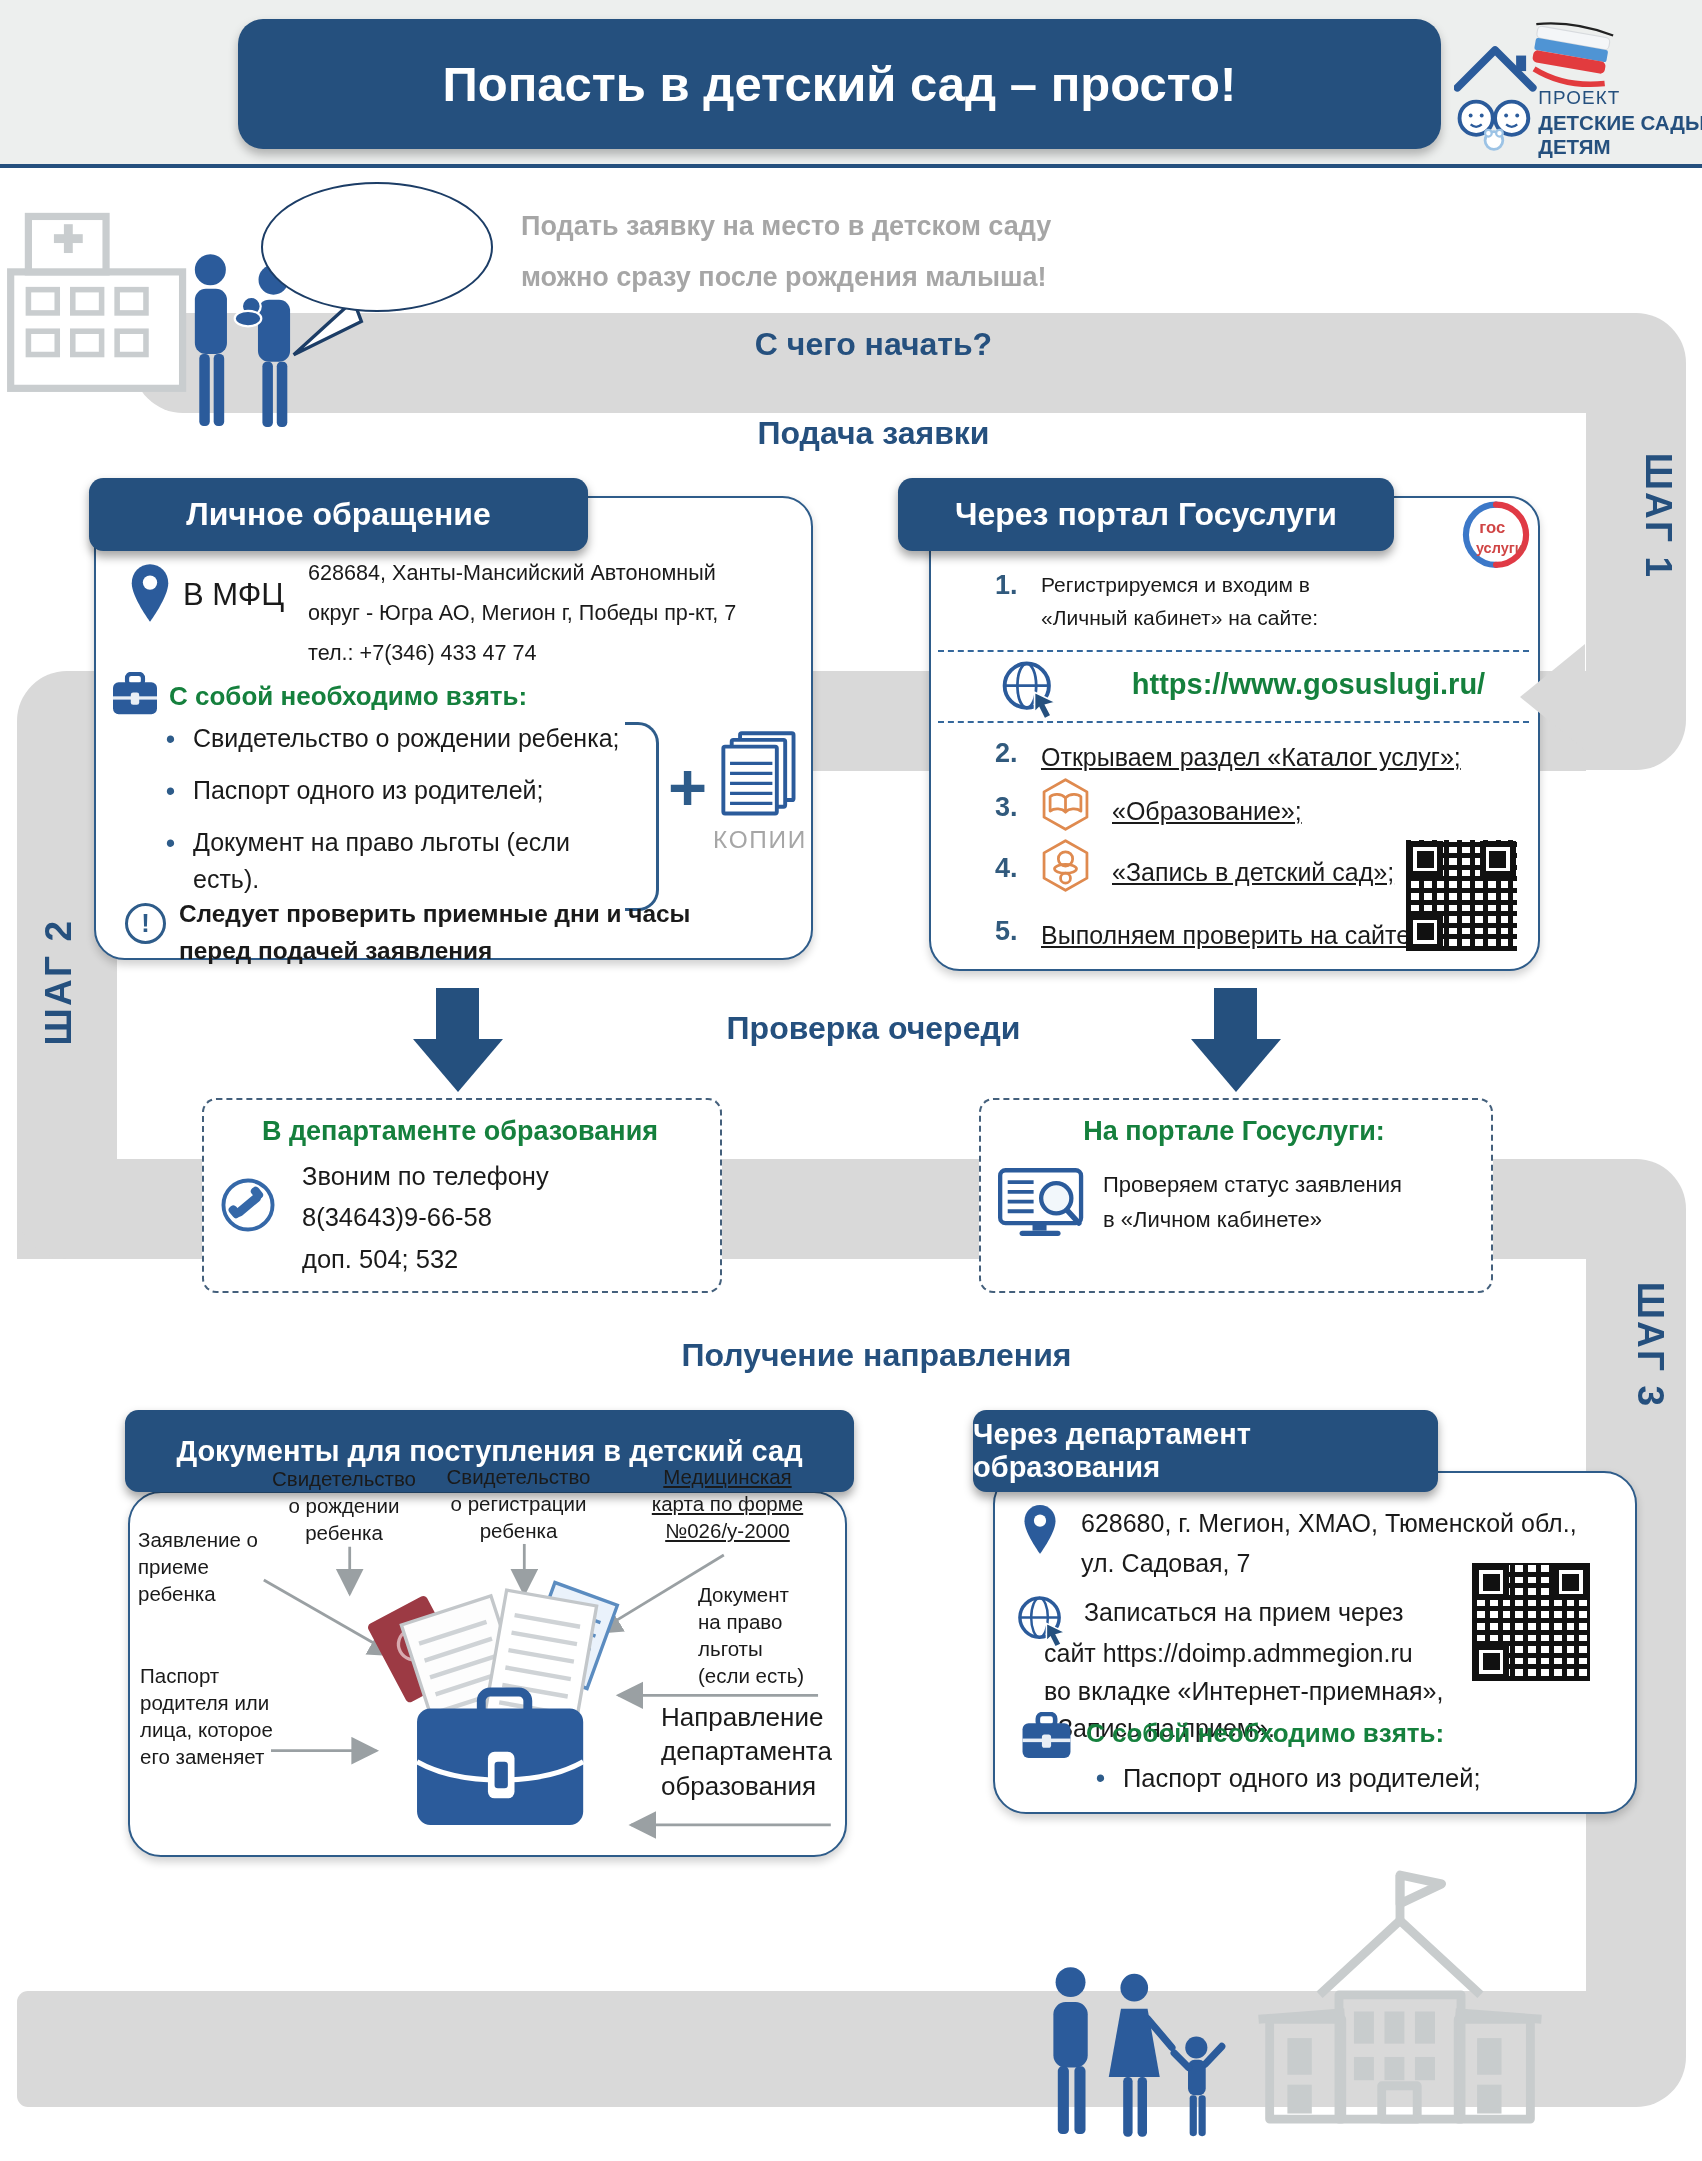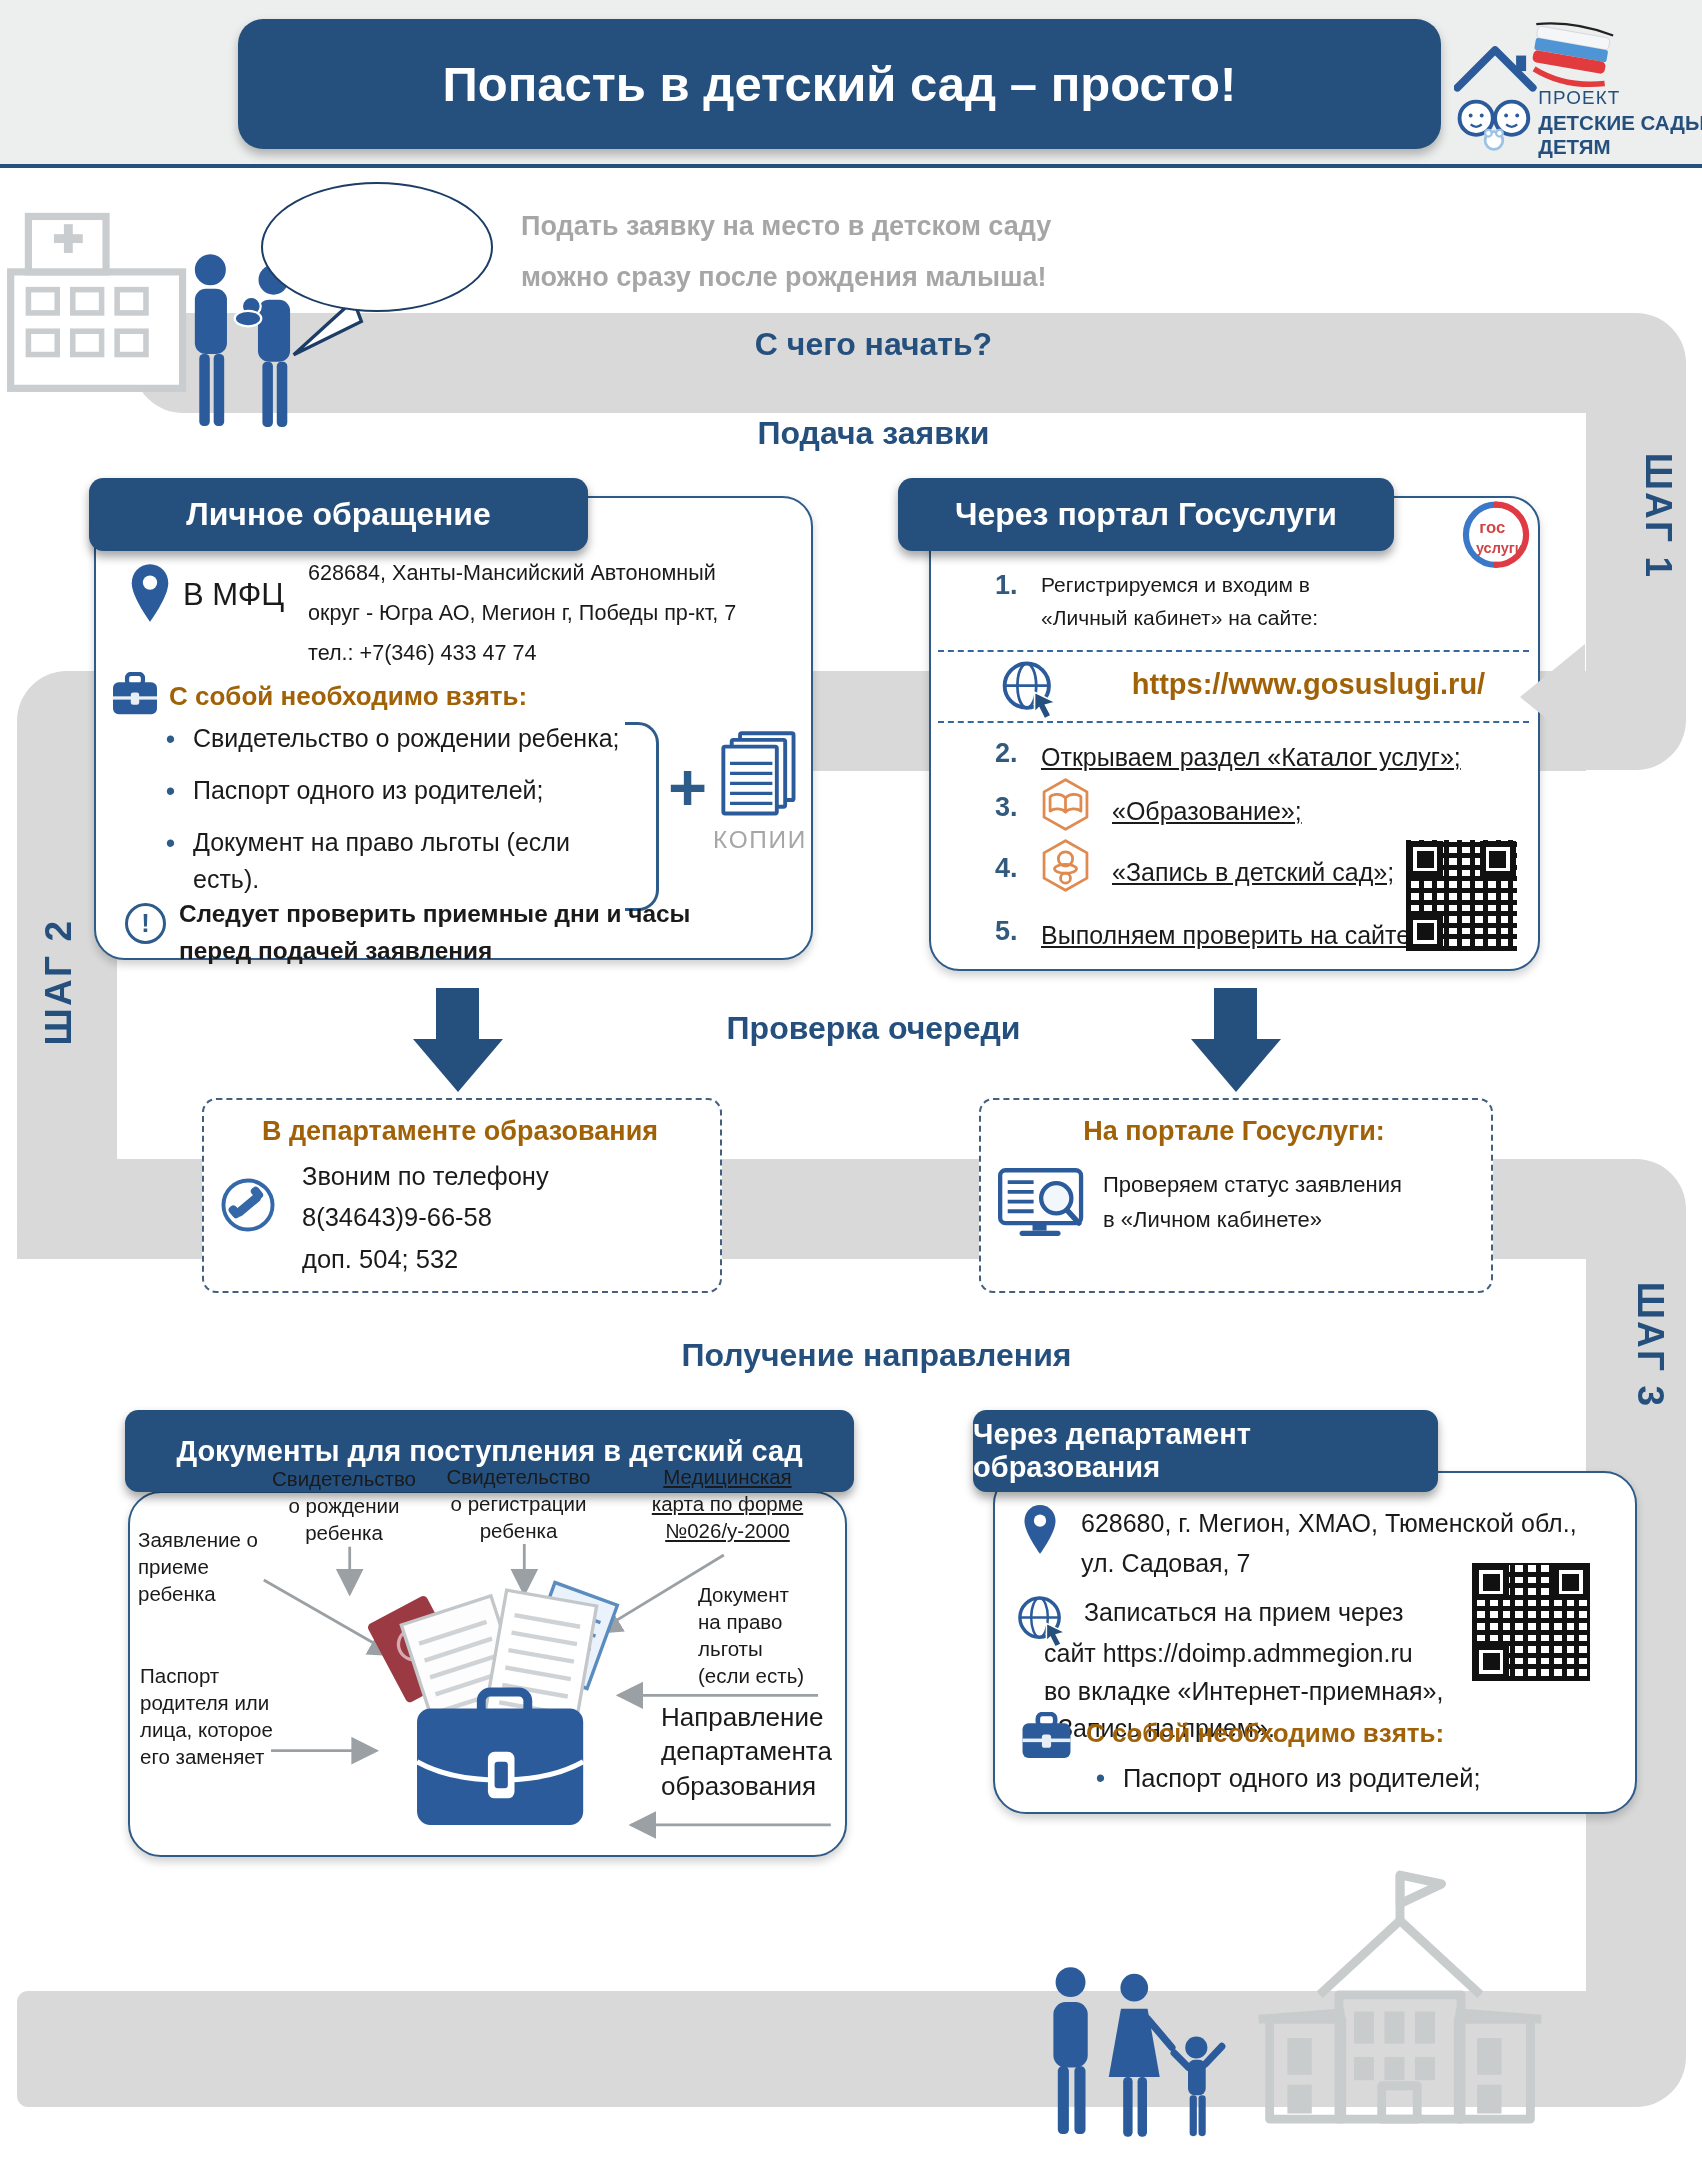--- a/index.html
+++ b/index.html
@@ -14,40 +14,40 @@
             color:#fff;font-size:49px;font-weight:bold;box-shadow:0 5.5px 10px rgba(0,0,0,.25);}
   .hdr{background:#25507e;border-radius:14.4px;color:#fff;font-weight:bold;display:flex;align-items:center;
        justify-content:center;box-shadow:0 5.5px 10px rgba(0,0,0,.35);}
   .box{background:#fff;border:2.2px solid #2e5c8a;border-radius:30.5px;box-shadow:0 4.4px 9px rgba(0,0,0,.18);}
   .dashbox{background:#fff;border:2.8px dashed #44607c;border-radius:14.4px;}
   .h-section{font-weight:bold;color:#25507e;font-size:32px;text-align:center;}
   .shag{color:#25507e;font-weight:bold;font-size:37px;letter-spacing:2.2px;text-align:center;line-height:100px;}
   .bubble{background:#fff;border:2.8px solid #1c3d66;border-radius:50%;}
   .bubbletext{color:#a6a6a6;font-weight:bold;font-size:27px;line-height:1.9;}
   .preline{white-space:pre-line;}
-  .red{color:#a16207;font-weight:bold;}
+  .red{color:#15803d;font-weight:bold;}
   .num{color:#315a7d;font-weight:bold;font-size:27px;}
   .t45{font-size:25px;line-height:1.5;text-decoration:underline;}
   .t46{font-size:21px;line-height:1.58;}
   .dash{height:0;border-top:2.2px dashed #35689c;}
   .blt{position:relative;padding-left:35px;font-size:25px;line-height:1.5;}
   .blt::before{content:"\2022";position:absolute;left:7.8px;top:-1.1px;color:#2e5c8a;font-size:27px;}
   .bracket{border:3.3px solid #2e5c8a;border-left:none;border-radius:0 21px 21px 0;}
   .plus{color:#2e5c8a;font-weight:bold;font-size:67px;line-height:1;}
   .gray{color:#a6a6a6;}
   .warncirc{border:3.3px solid #2e5c8a;border-radius:50%;color:#2e5c8a;font-weight:bold;font-size:25.5px;
             text-align:center;line-height:34px;}
   .dstem{background:#25507e;}
   .dhead{width:0;height:0;border-left:45px solid transparent;border-right:45px solid transparent;border-top:53px solid #25507e;}
   .ghead{width:0;height:0;border-top:53px solid transparent;border-bottom:53px solid transparent;border-right:65px solid #d9d9d9;}
   .qr{background-color:#fff;background-image:repeating-linear-gradient(0deg,#111 0 5px,transparent 5px 11.6px),
       repeating-linear-gradient(90deg,#111 0 5px,transparent 5px 12.8px);}
   .qrf{position:absolute;width:24.4px;height:24.4px;border:6.1px solid #111;background:#fff;}
   .qrf i{position:absolute;left:3.9px;top:3.9px;right:3.9px;bottom:3.9px;background:#111;display:block;}
-  .linklike{color:#a16207;font-weight:bold;}
+  .linklike{color:#15803d;font-weight:bold;}
   svg text{font-family:"Liberation Sans",sans-serif;}
 </style>
 </head>
 <body>
 
 <div class="page">
 
   <div class="abs topbg" style="left:0;top:0;width:1703px;height:164px;"></div>
   <div class="abs topline" style="left:0;top:164px;width:1703px;height:4.4px;"></div>
 

